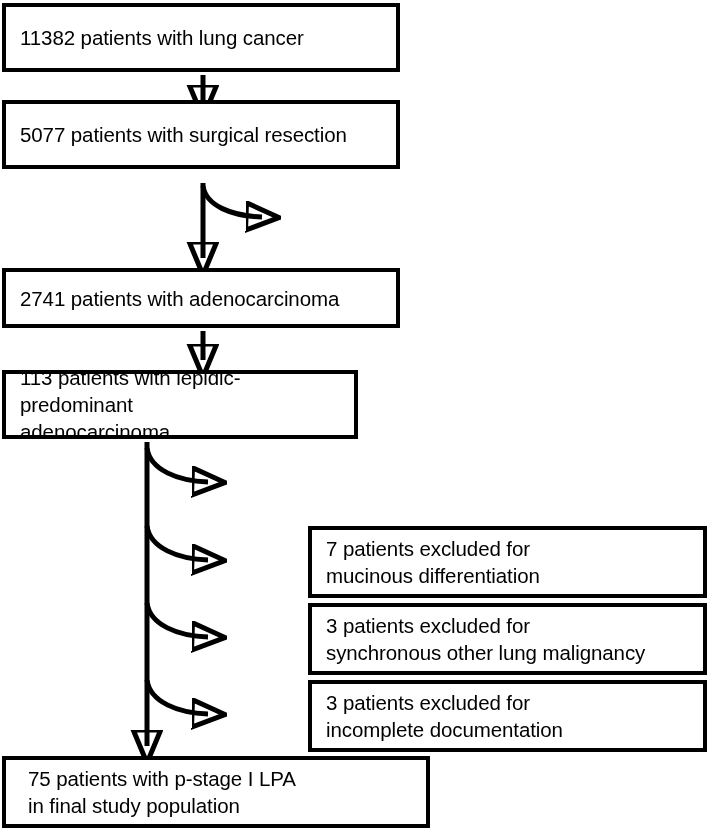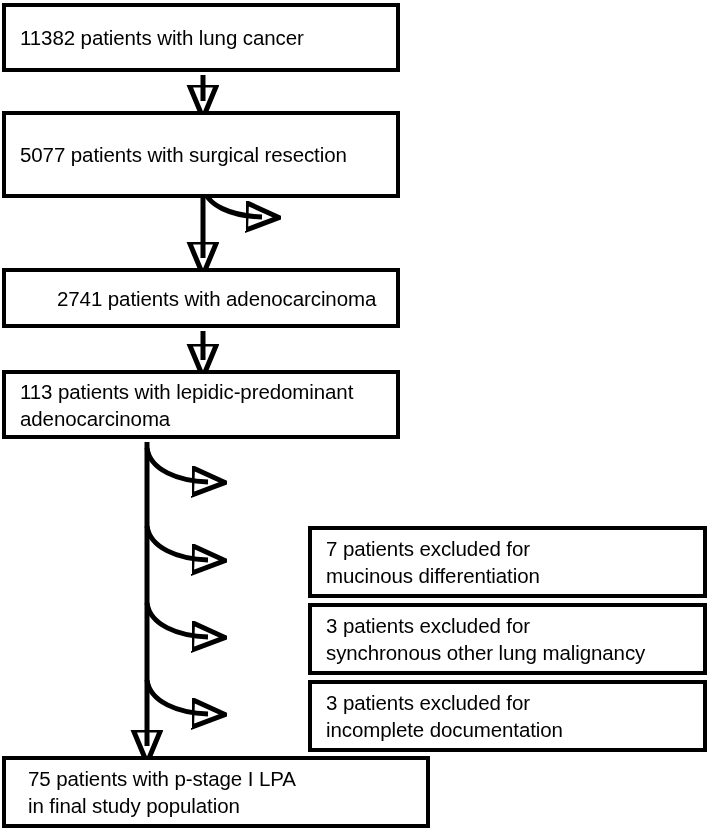--- a/index.html
+++ b/index.html
@@ -30,23 +30,23 @@
     padding-left: 14px;
     padding-right: 8px;
     font-size: 20.5px;
     line-height: 27px;
     color: #000000;
     letter-spacing: -0.1px;
     white-space: pre-line;
   }
   
   #node-total        { left: 2px;   top: 3px;   width: 398px; height: 69px; }
-  #node-resection    { left: 2px;   top: 111px; width: 398px; height: 87px; }
-  #node-adeno        { left: 2px;   top: 268px; width: 398px; height: 60px; padding-left: 37px; }
-  #node-lepidic      { left: 2px;   top: 370px; width: 398px; height: 69px; }
+  #node-resection    { left: 2px;   top: 100px; width: 398px; height: 69px; }
+  #node-adeno        { left: 2px;   top: 268px; width: 398px; height: 60px; }
+  #node-lepidic      { left: 2px;   top: 370px; width: 356px; height: 69px; }
   #node-final        { left: 2px;   top: 756px; width: 428px; height: 72px; padding-left: 8px; }
   
   #node-excl-induction   { left: 308px; top: 188px; width: 399px; height: 70px; }
   #node-excl-pstage      { left: 308px; top: 448px; width: 399px; height: 73px; }
   #node-excl-mucinous    { left: 308px; top: 526px; width: 399px; height: 72px; }
   #node-excl-synchronous { left: 308px; top: 603px; width: 399px; height: 72px; }
   #node-excl-incomplete  { left: 308px; top: 680px; width: 399px; height: 72px; }
 
   
   #connectors {

